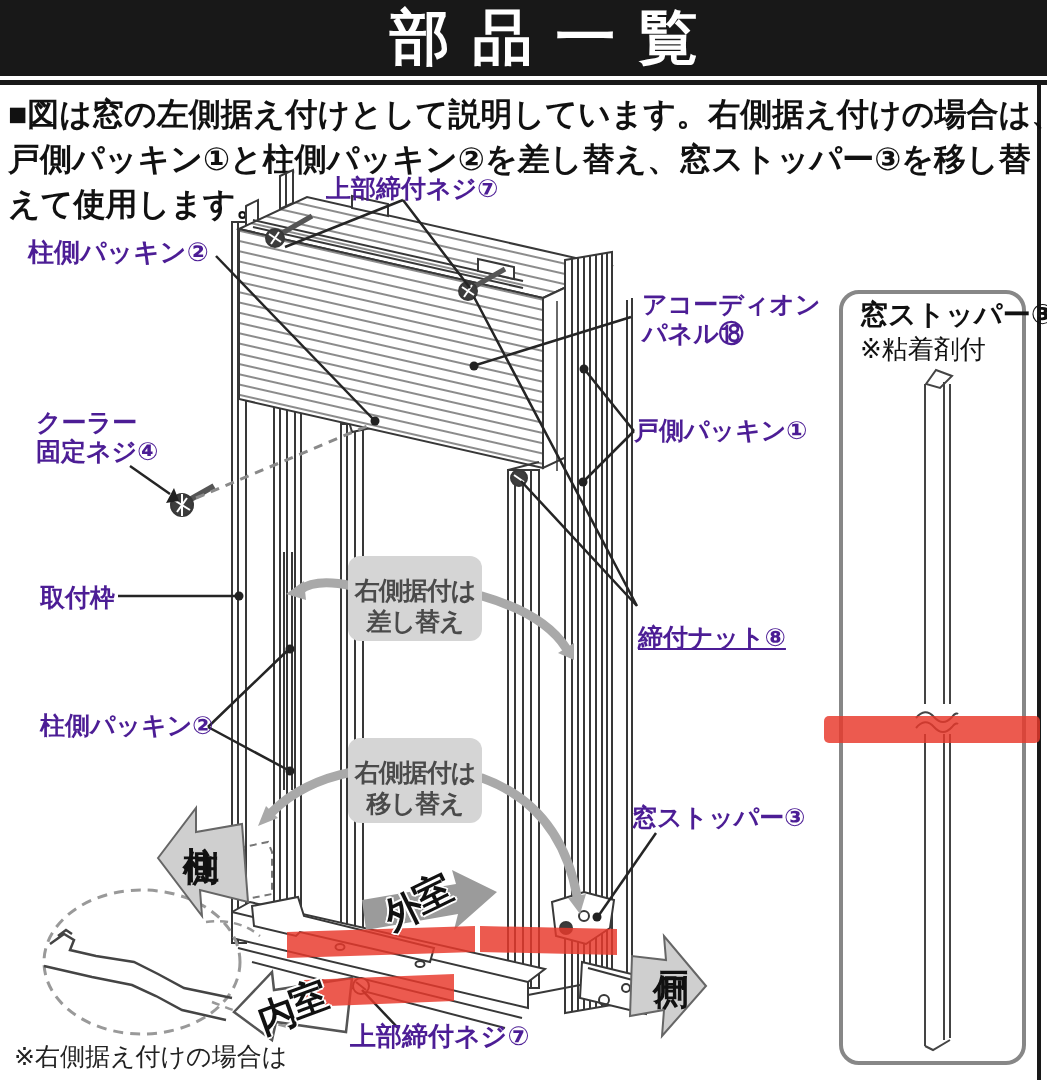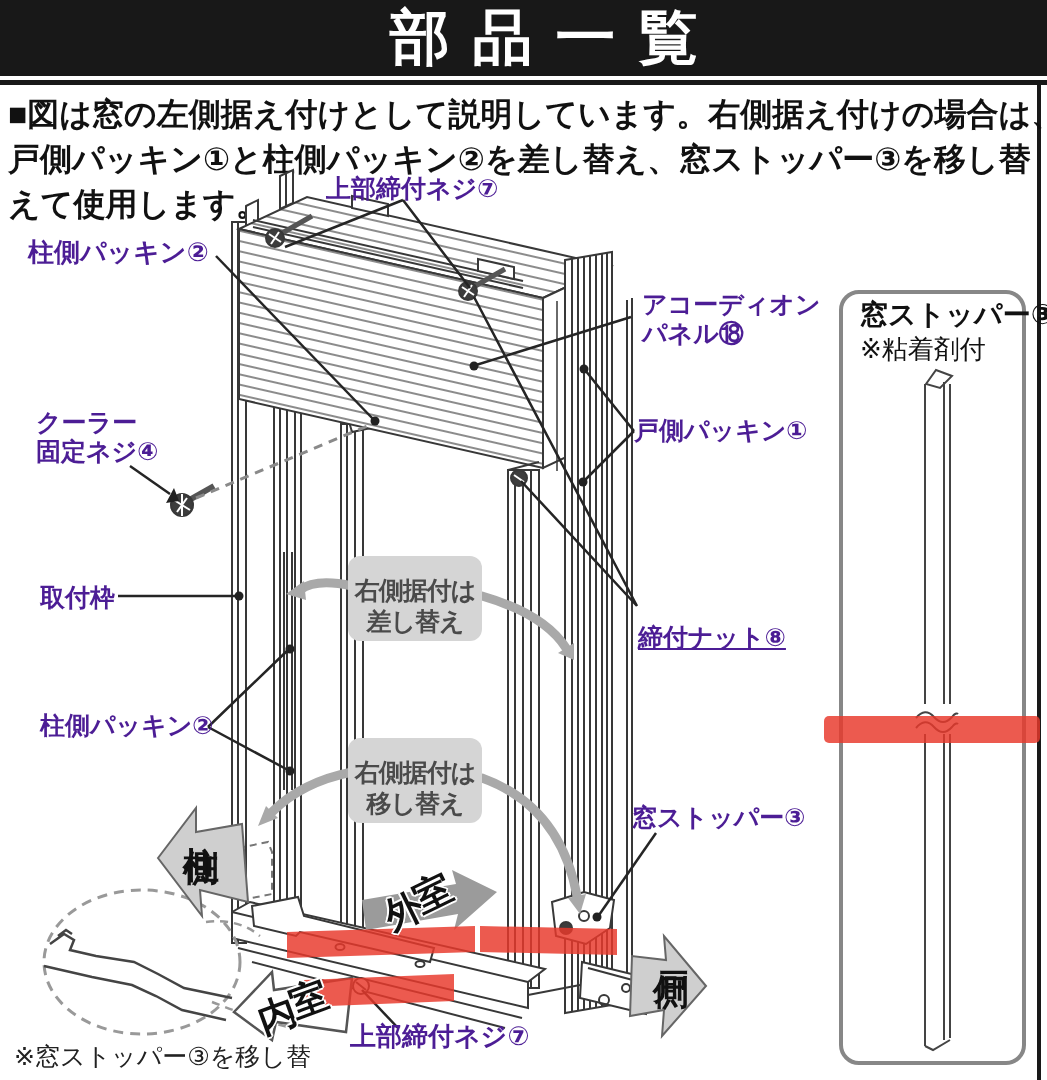--- a/index.html
+++ b/index.html
@@ -265,21 +265,21 @@
     </div>
 
     <div class="lbl" style="left:634px;top:416px;">戸側パッキン①</div>
 
     <div class="lbl" style="left:638px;top:623px;text-decoration:underline;">締付ナット⑧</div>
 
     <div class="lbl" style="left:632px;top:803px;">窓ストッパー③</div>
 
     <div class="lbl lbl-lg" style="left:350px;top:1022px;">上部締付ネジ⑦</div>
 
-    <div class="note" style="left:14px;top:1040px;">※窓ストッパー③を移し替</div>
+    <div class="note" style="left:14px;top:1040px;">※右側据え付けの場合は</div>
 
     <div class="callout" style="left:348px;top:556px;">
       <div>右側据付は</div>
       <div>差し替え</div>
     </div>
     <div class="callout" style="left:348px;top:738px;">
       <div>右側据付は</div>
       <div>移し替え</div>
     </div>
 

